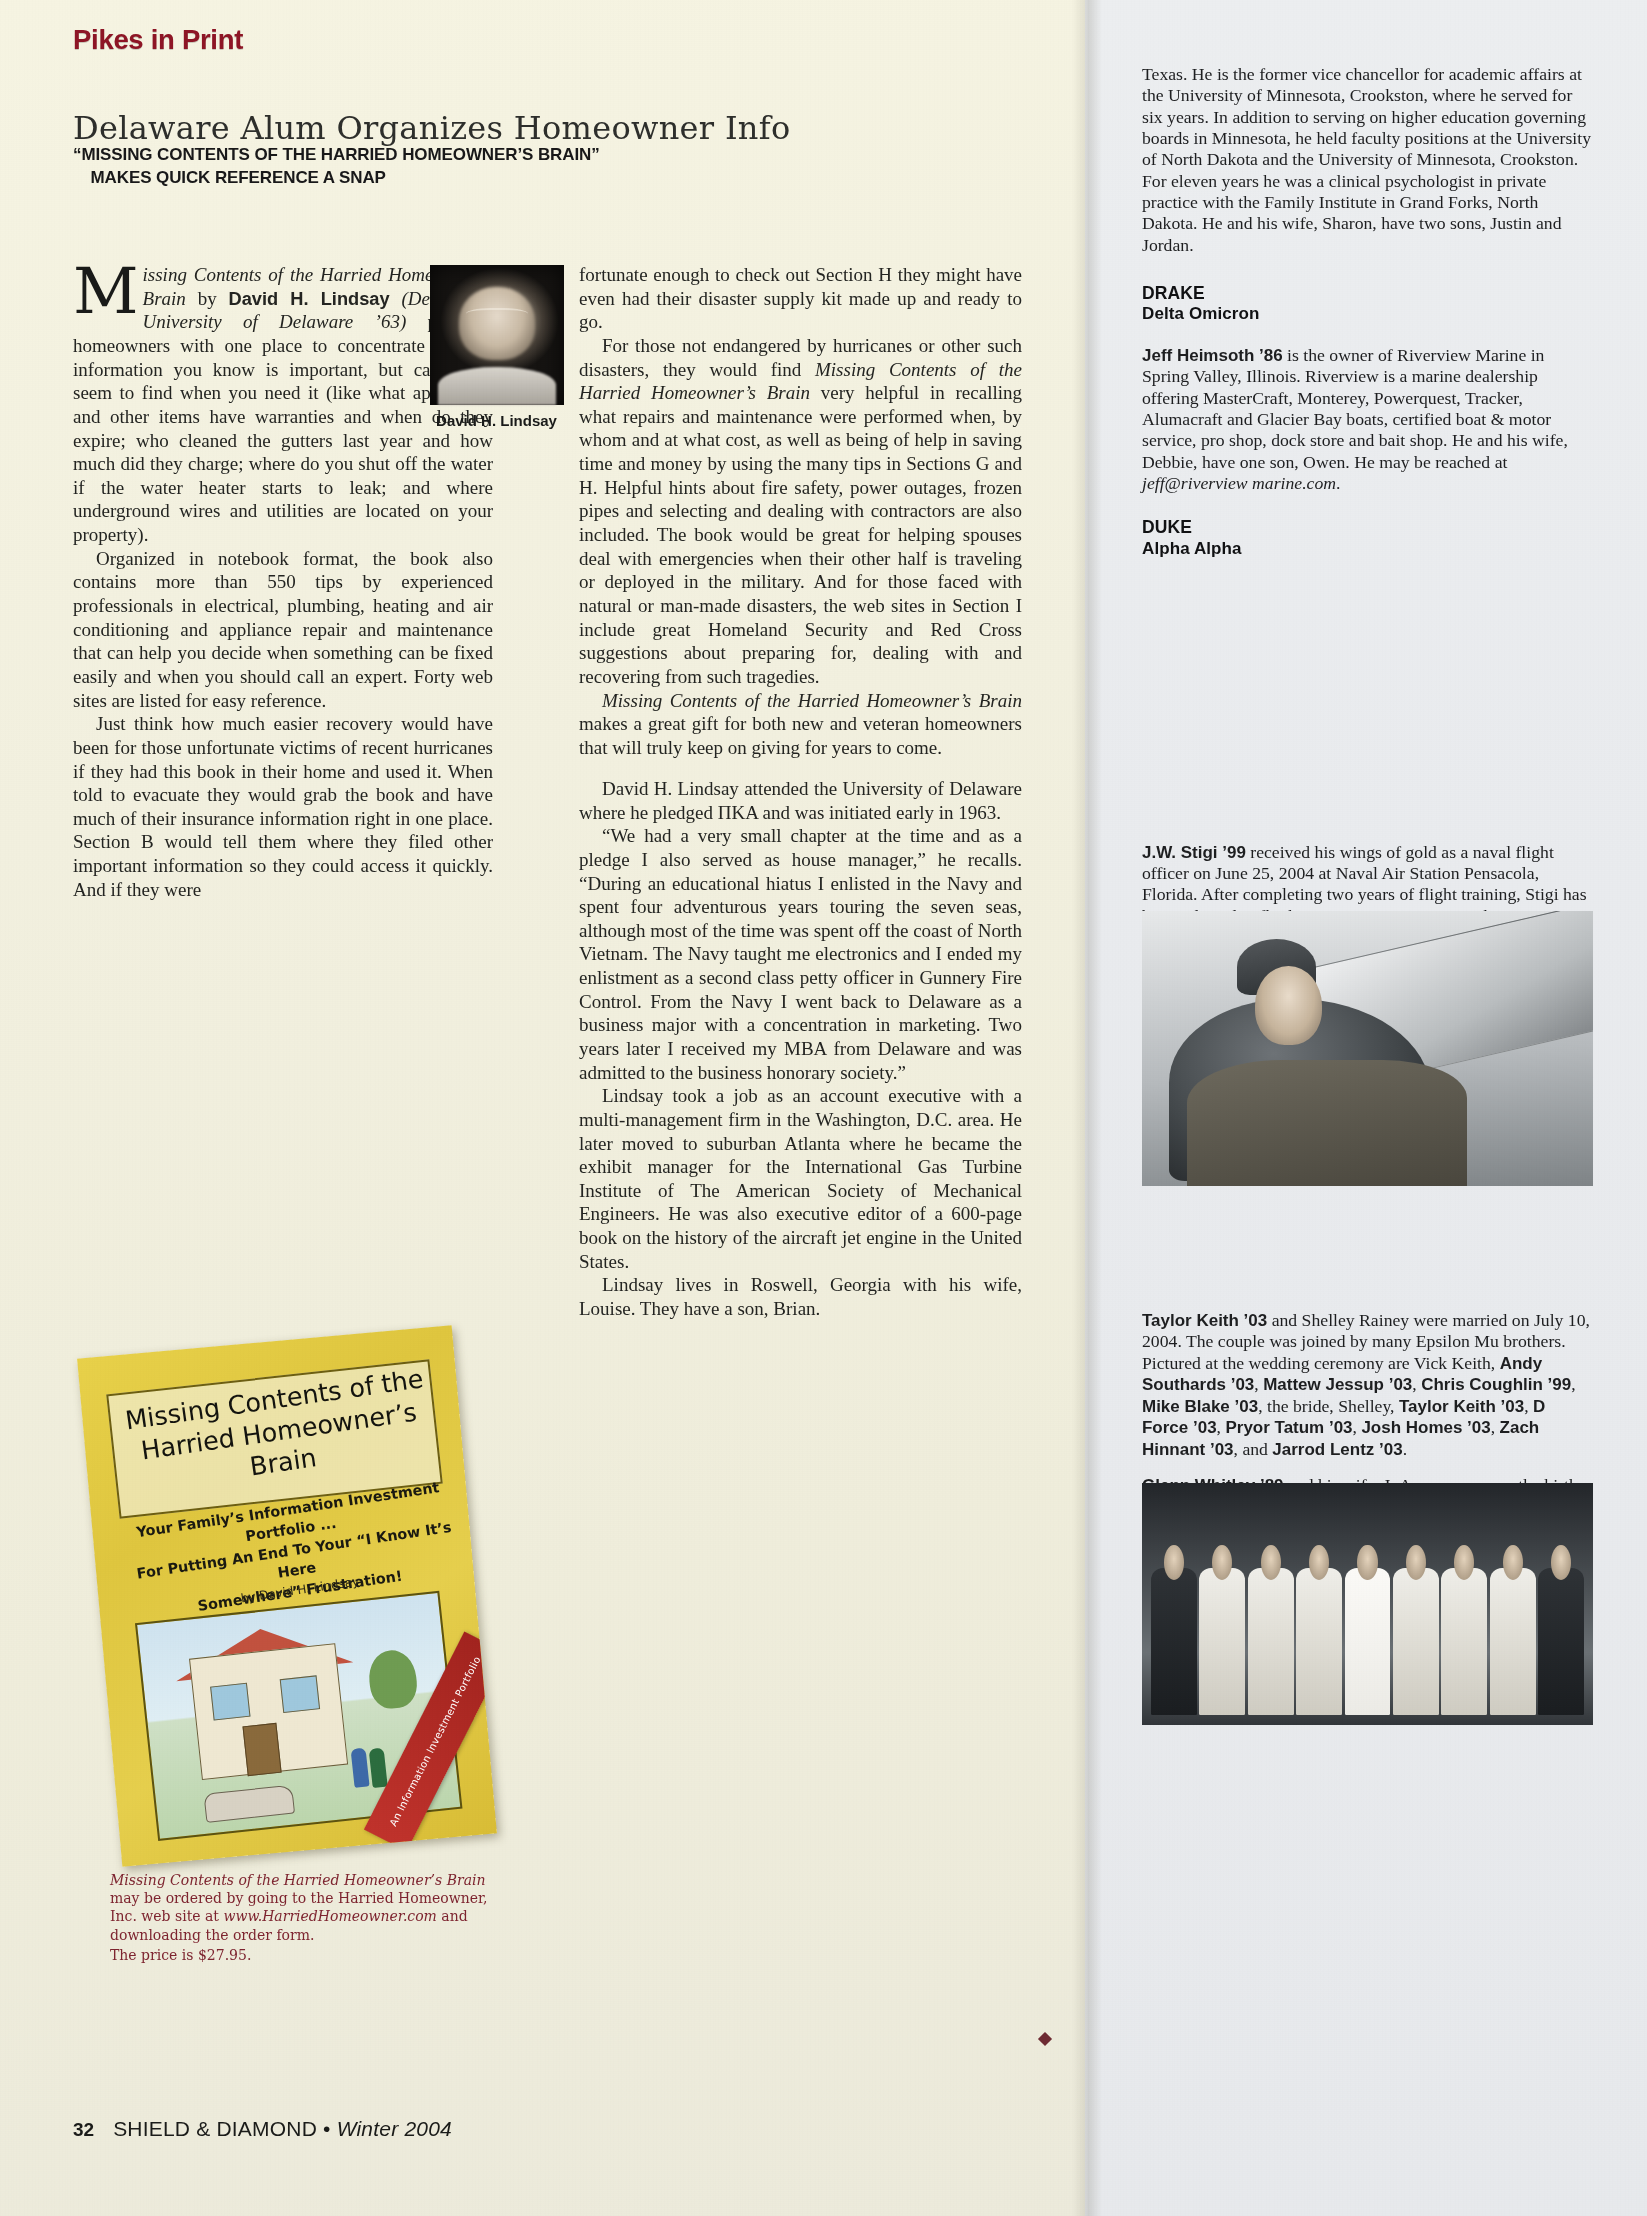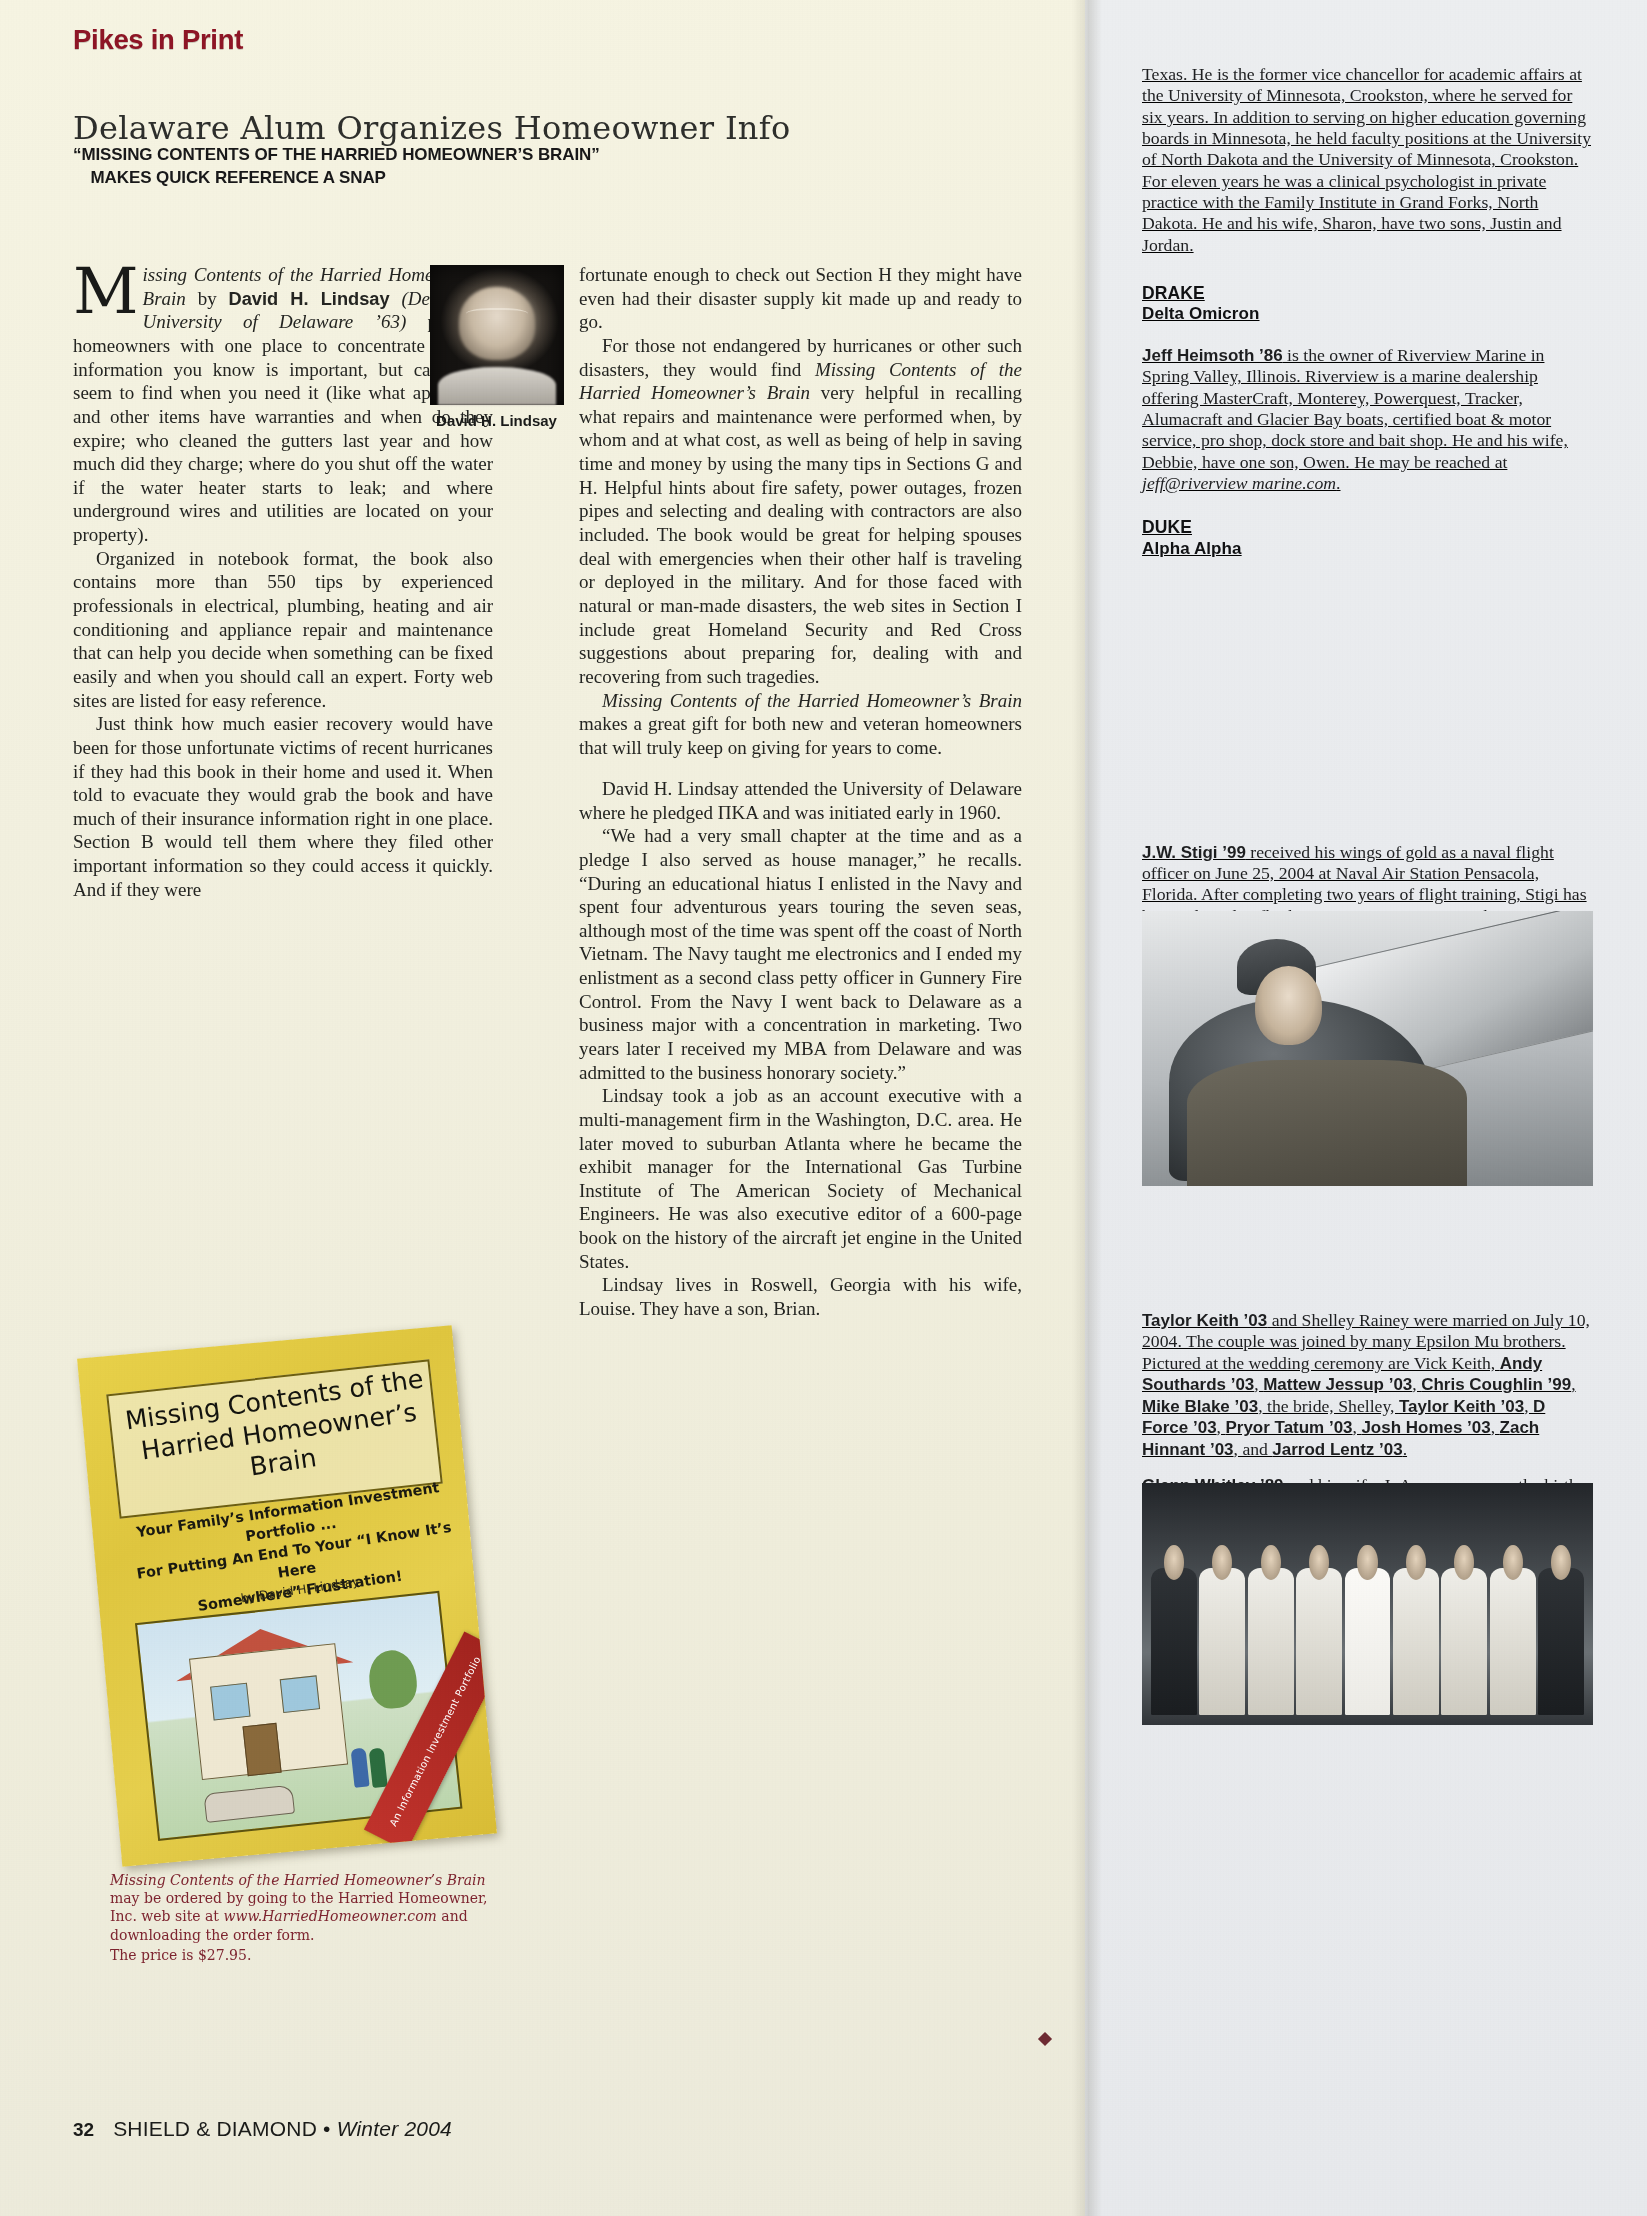--- a/index.html
+++ b/index.html
@@ -63,21 +63,21 @@
     margin:0;
     font-size:19px;
     line-height:1.245;
     color:#242522;
     text-align:justify;
     hyphens:none;
   }
   .col p + p{text-indent:23px;}
   .col1{left:73px; width:420px;}
   .col2{left:579px; width:443px;}
-  .col3{left:1142px; width:451px; top:64px;text-decoration:underline;}
+  .col3{left:1142px; width:451px; top:64px;}
   .col3 p{
     font-size:17.7px; line-height:1.205; color:#1e1f21; text-align:left;
   }
   .col3 p + p{text-indent:0; margin-top:14.8px;}
 
   em{font-style:italic;}
   strong{font-weight:bold; font-family:"Liberation Sans", sans-serif; font-size:.96em;}
 
   
   .dropcap{
@@ -316,21 +316,21 @@
   <div class="photo-cap">David H. Lindsay</div>
 
   <div class="col col2">
     <p>fortunate enough to check out Section H they might have even had their disaster supply kit made up and ready to go.</p>
     <p>
       <span>For those not endangered by hurricanes or other such disasters, they would find </span><em>Missing Contents of the Harried Homeowner’s Brain</em><span> very helpful in recalling what repairs and maintenance were performed when, by whom and at what cost, as well as being of help in saving time and money by using the many tips in Sections G and H. Helpful hints about fire safety, power outages, frozen pipes and selecting and dealing with contractors are also included. The book would be great for helping spouses deal with emergencies when their other half is traveling or deployed in the military. And for those faced with natural or man-made disasters, the web sites in Section I include great Homeland Security and Red Cross suggestions about preparing for, dealing with and recovering from such tragedies.</span>
     </p>
     <p>
       <em>Missing Contents of the Harried Homeowner’s Brain</em><span> makes a great gift for both new and veteran homeowners that will truly keep on giving for years to come.</span>
     </p>
-    <p style="margin-top:17.5px">David H. Lindsay attended the University of Delaware where he pledged ΠΚΑ and was initiated early in 1960.</p>
+    <p style="margin-top:17.5px">David H. Lindsay attended the University of Delaware where he pledged ΠΚΑ and was initiated early in 1963.</p>
     <p>“We had a very small chapter at the time and as a pledge I also served as house manager,” he recalls. “During an educational hiatus I enlisted in the Navy and spent four adventurous years touring the seven seas, although most of the time was spent off the coast of North Vietnam. The Navy taught me electronics and I ended my enlistment as a second class petty officer in Gunnery Fire Control. From the Navy I went back to Delaware as a business major with a concentration in marketing. Two years later I received my MBA from Delaware and was admitted to the business honorary society.”</p>
     <p>Lindsay took a job as an account executive with a multi-management firm in the Washington, D.C. area. He later moved to suburban Atlanta where he became the exhibit manager for the International Gas Turbine Institute of The American Society of Mechanical Engineers.  He was also executive editor of a 600-page book on the history of the aircraft jet engine in the United States.</p>
     <p>Lindsay lives in Roswell, Georgia with his wife, Louise. They have a son, Brian.</p>
   </div>
 
   <div class="enddot"></div>
 
   <div class="bookwrap">
     <div class="book">
       <div class="titlebox"></div>

